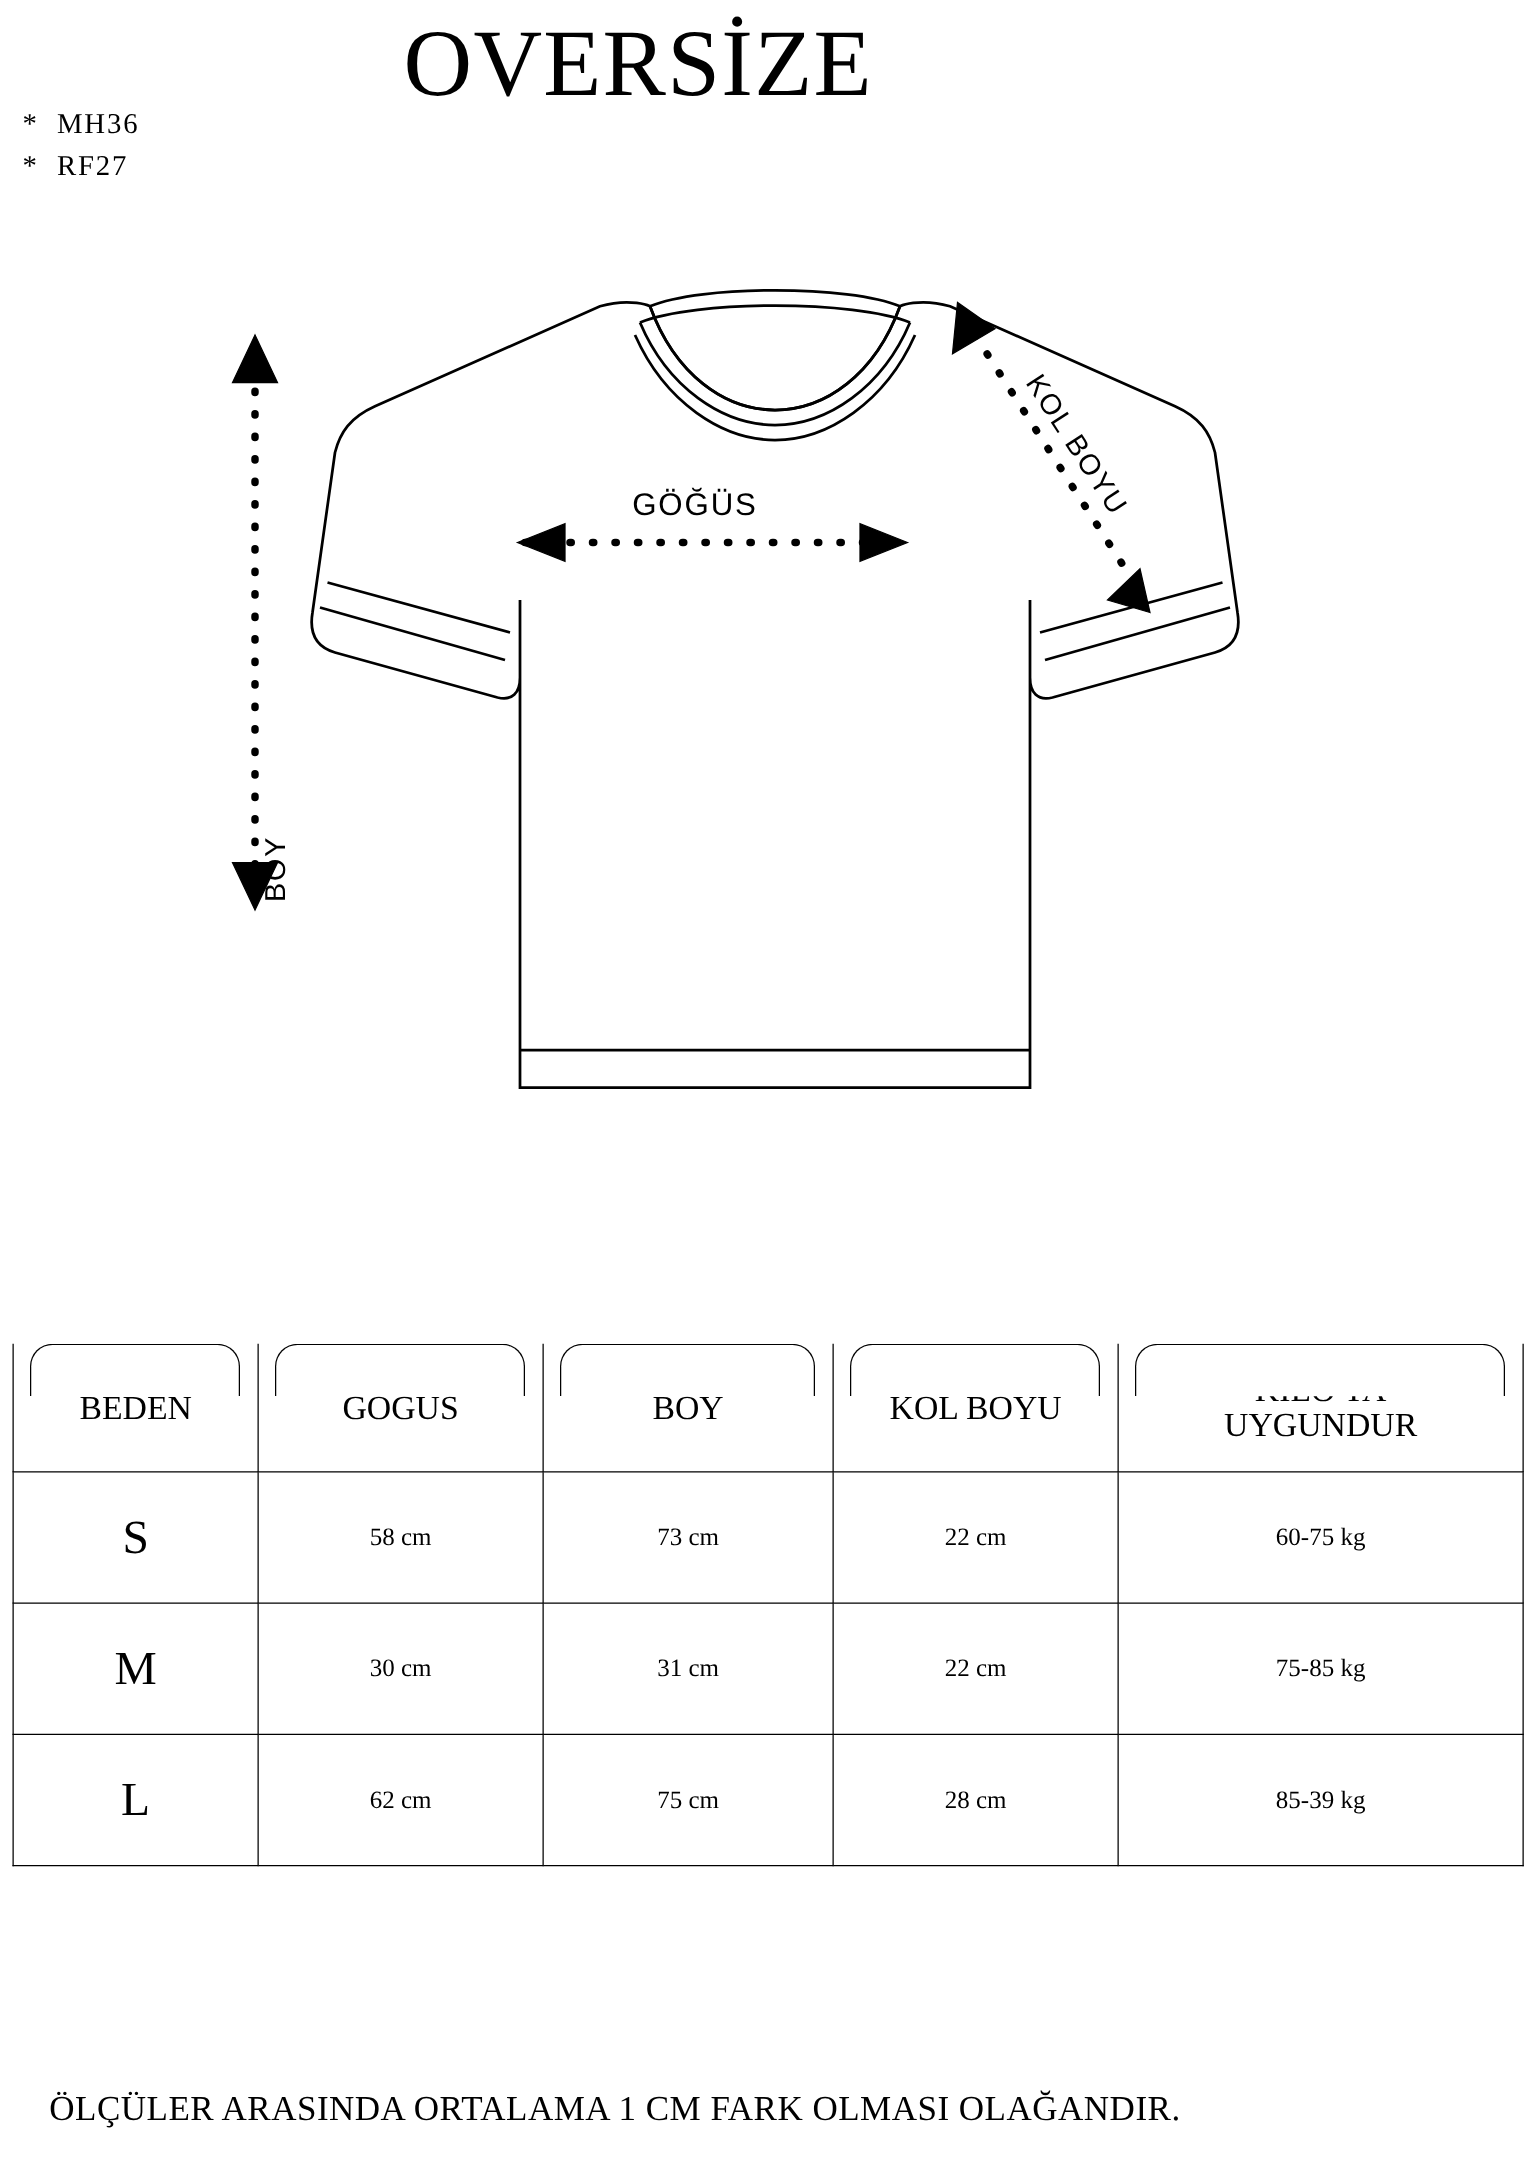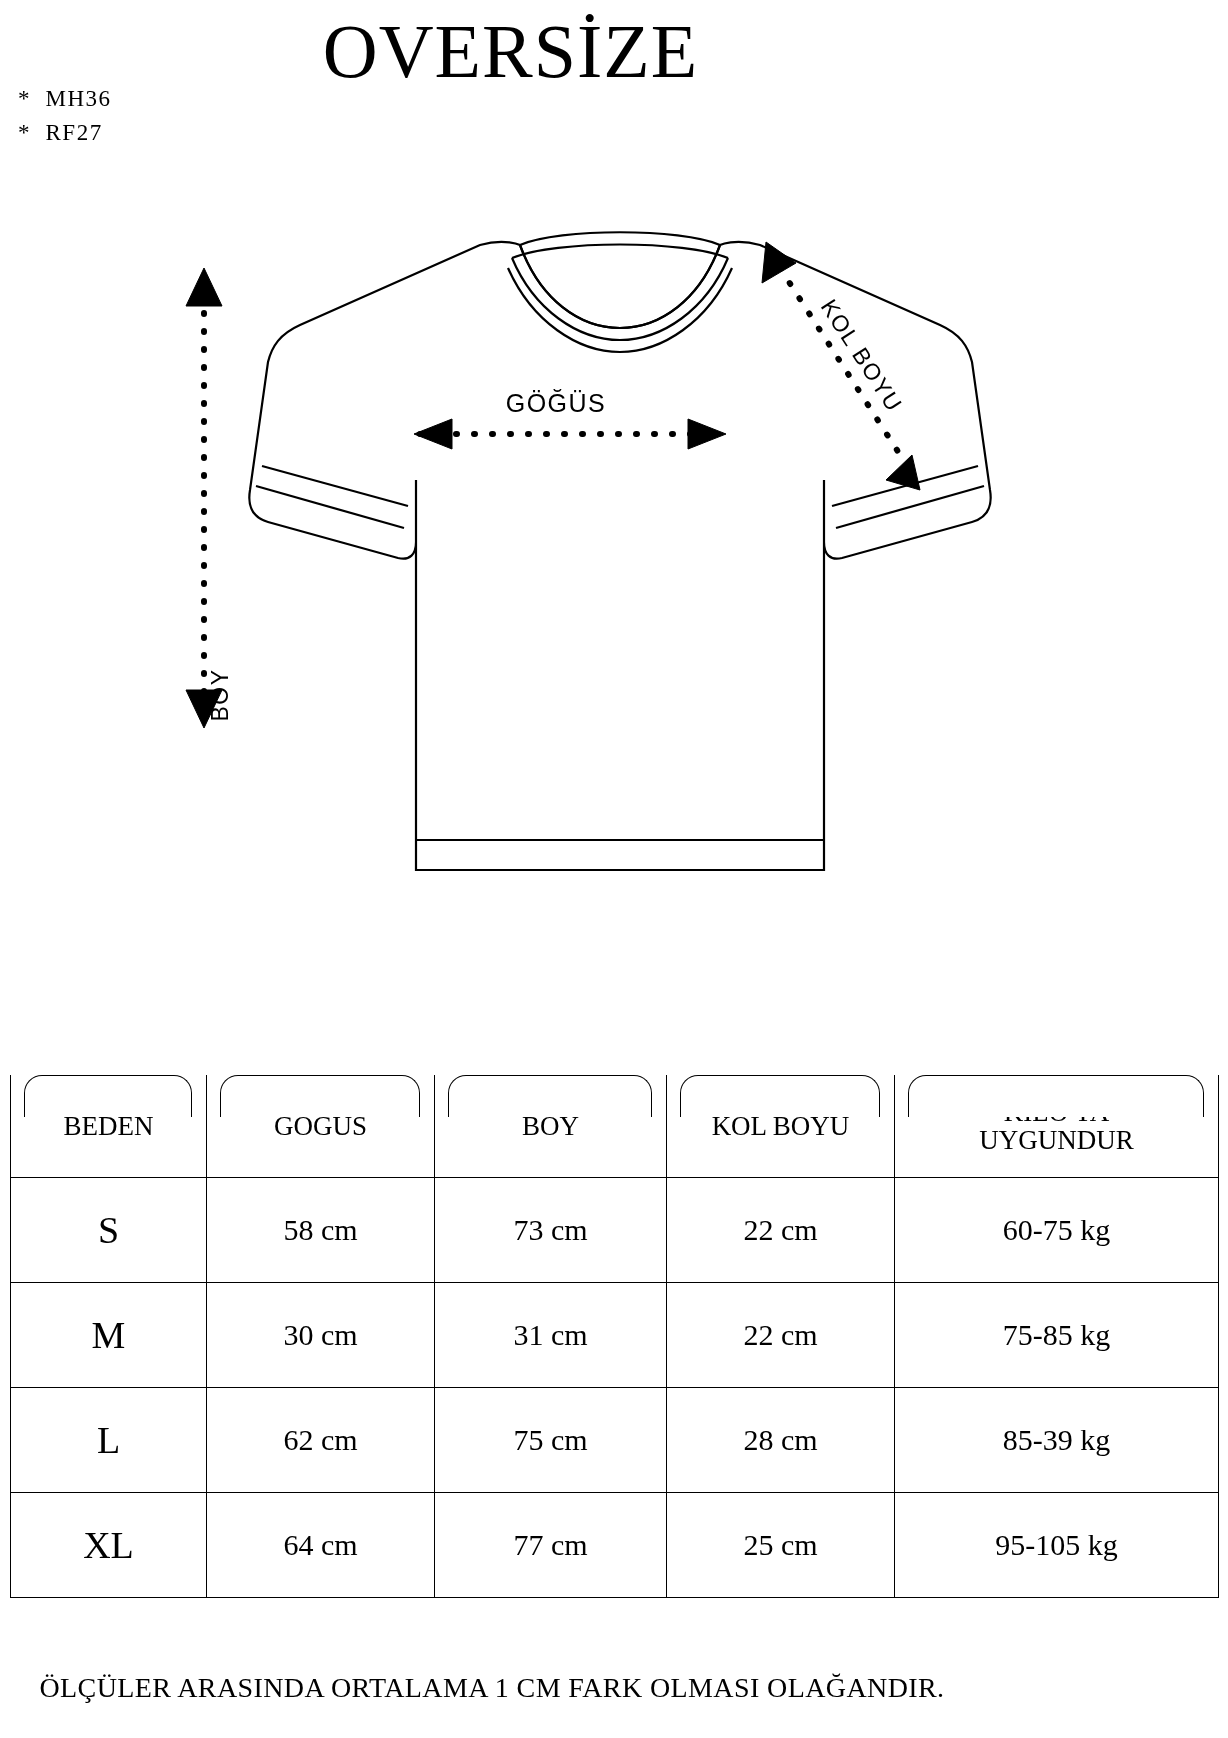--- a/index.html
+++ b/index.html
@@ -74,21 +74,21 @@
     height: 100px;
     font-size: 27px;
     border-top: none;
   }
   table.size-table thead th.small {
     font-size: 27px;
     line-height: 28px;
   }
   table.size-table tbody td {
     height: 102px;
-    font-size: 30px;
+    font-size: 20px;
   }
   table.size-table tbody td.size-label {
     font-size: 38px;
   }
   
   col.c0 { width: 196px; }
   col.c1 { width: 228px; }
   col.c2 { width: 232px; }
   col.c3 { width: 228px; }
   col.c4 { width: 324px; }
@@ -237,24 +237,17 @@
         <td>22 cm</td>
         <td>75-85 kg</td>
       </tr>
       <tr>
         <td class="size-label">L</td>
         <td>62 cm</td>
         <td>75 cm</td>
         <td>28 cm</td>
         <td>85-39 kg</td>
       </tr>
-      <tr>
-        <td class="size-label">XL</td>
-        <td>64 cm</td>
-        <td>77 cm</td>
-        <td>25 cm</td>
-        <td>95-105 kg</td>
-      </tr>
     </tbody>
   </table>
 </div>
 
 <div id="footer-note">ÖLÇÜLER ARASINDA ORTALAMA 1 CM FARK OLMASI OLAĞANDIR.</div>
 
 </body></html>

